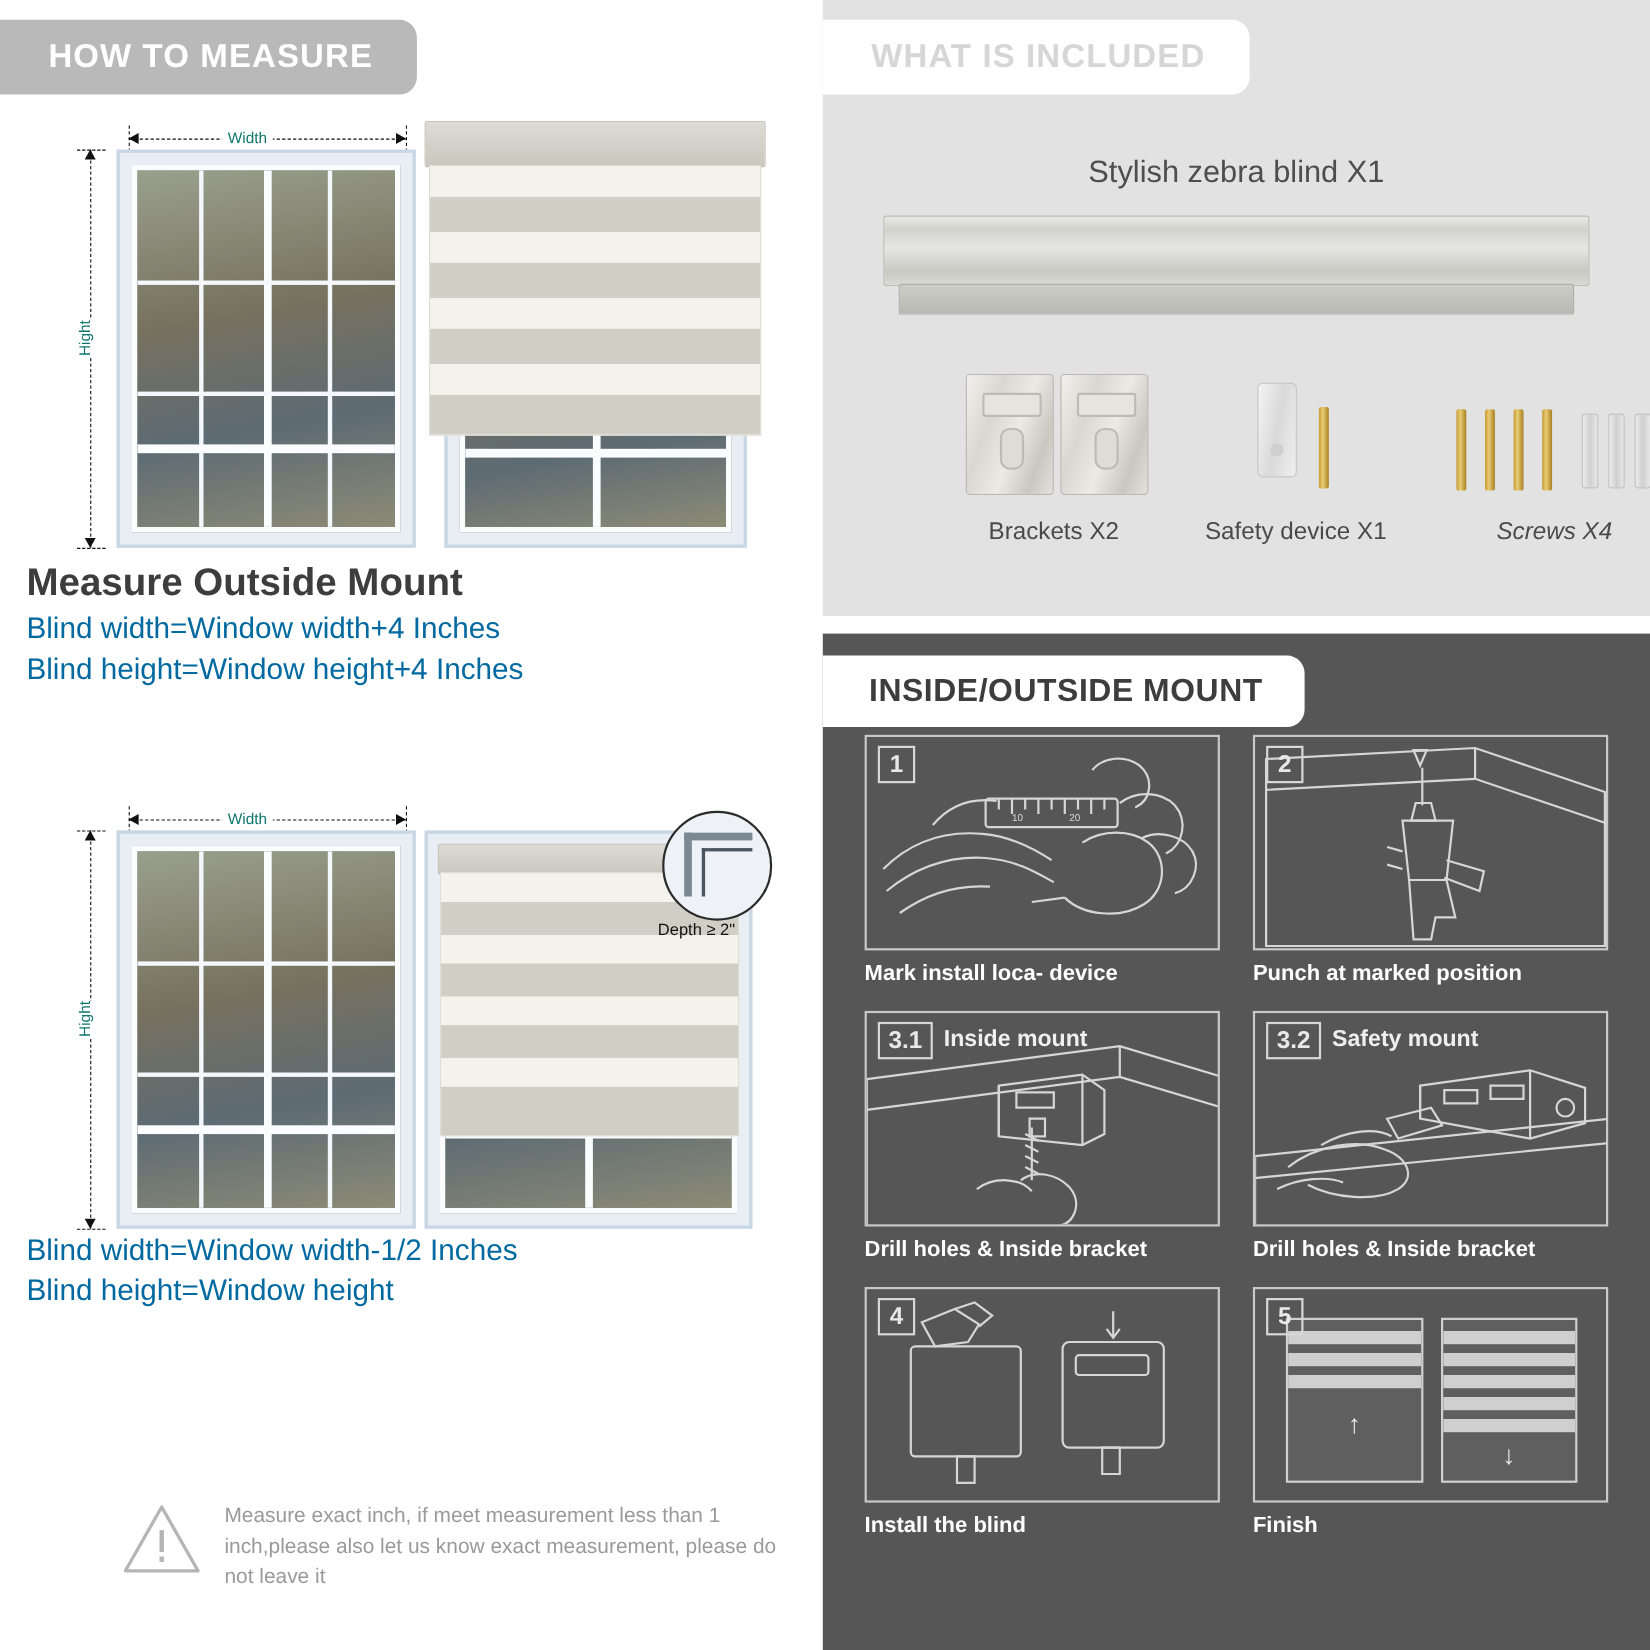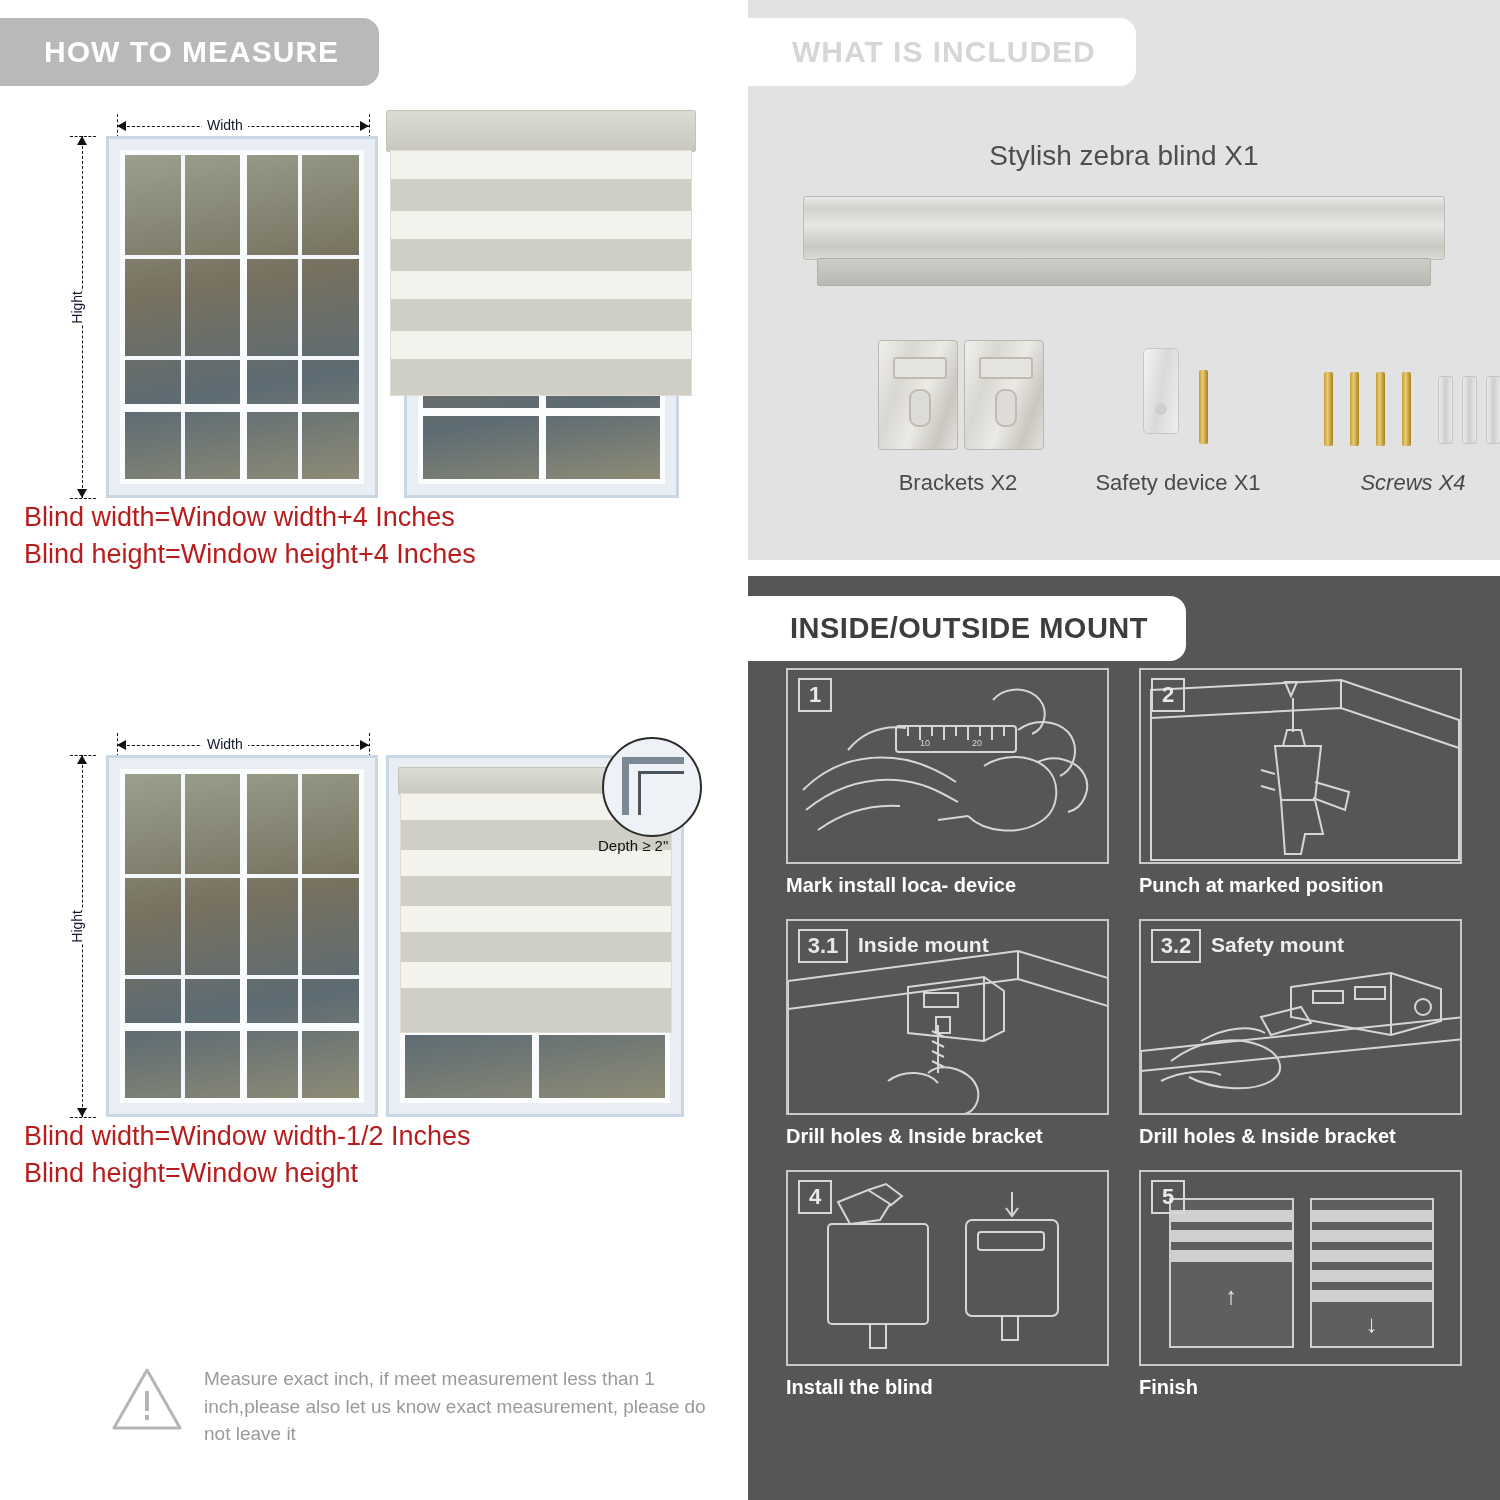--- a/index.html
+++ b/index.html
@@ -24,21 +24,21 @@
   .hdr-pill-left{position:absolute;left:0;top:18px;}
 
   
   .measure-block{position:absolute;left:0;width:742px;}
   .mb1{top:96px;}
   .mb2{top:715px;}
 
   .diagram{position:relative;width:700px;height:400px;margin-left:24px;}
   .dim-line-h{position:absolute;height:0;border-top:1px dashed #111;}
   .dim-line-v{position:absolute;width:0;border-left:1px dashed #111;}
-  .dim-label{position:absolute;font-size:14px;color:#0f172a;background:#fff;padding:0 5px;}
+  .dim-label{position:absolute;font-size:14px;color:#0f766e;background:#fff;padding:0 5px;}
   .arrow{position:absolute;width:0;height:0;}
   .arrow-l{border-top:5px solid transparent;border-bottom:5px solid transparent;border-right:9px solid #111;}
   .arrow-r{border-top:5px solid transparent;border-bottom:5px solid transparent;border-left:9px solid #111;}
   .arrow-u{border-left:5px solid transparent;border-right:5px solid transparent;border-bottom:9px solid #111;}
   .arrow-d{border-left:5px solid transparent;border-right:5px solid transparent;border-top:9px solid #111;}
 
   
   .window{
     position:absolute;
     background:#e9eef5;
@@ -54,21 +54,21 @@
   .grid-h{position:absolute;background:#f4f7fb;height:4px;}
 
   
   .blind-wrap{position:absolute;}
   .blind-head{position:absolute;background:linear-gradient(180deg,#dcdcd4,#c8c8bf);border:1px solid #c2c2b8;border-radius:2px;}
   .blind-body{position:absolute;overflow:hidden;background:#efeee8;border:1px solid #dedcd3;}
   .stripe{position:absolute;left:0;right:0;background:#cfcfc6;}
   .stripe.light{background:#f3f2ec;}
 
   .title{font-size:35px;font-weight:bold;color:#3d3d3d;margin:14px 0 6px 24px;}
-  .line{font-size:27px;color:#b91c1c;margin:6px 0 0 24px;}
+  .line{font-size:27px;color:#0369a1;margin:6px 0 0 24px;}
 
   .note{position:absolute;left:110px;top:1365px;width:600px;display:flex;gap:20px;align-items:flex-start;}
   .warn-svg{width:74px;height:68px;flex:0 0 74px;}
   .note-text{font-size:19px;line-height:1.45;color:#9a9a9a;}
 
   
   .depth-circle{position:absolute;border:2px solid #2b2b2b;border-radius:50%;background:#eef1f6;overflow:hidden;}
   .depth-label{position:absolute;font-size:15px;color:#111;}
 
   
@@ -178,20 +178,21 @@
             <div class="stripe light" style="top:60px;height:28px;"></div>
             <div class="stripe" style="top:88px;height:32px;"></div>
             <div class="stripe light" style="top:120px;height:28px;"></div>
             <div class="stripe" style="top:148px;height:32px;"></div>
             <div class="stripe light" style="top:180px;height:28px;"></div>
             <div class="stripe" style="top:208px;height:36px;"></div>
           </div>
         </div>
       </div>
 
+      <div class="title">Measure Outside Mount</div>
       <div class="line">Blind width=Window width+4 Inches</div>
       <div class="line">Blind height=Window height+4 Inches</div>
     </div>
 
     <div class="measure-block mb2">
       <div class="diagram">
 
         <div class="dim-line-h" style="left:93px;top:30px;width:252px;"></div>
         <div class="arrow arrow-l" style="left:93px;top:25px;"></div>
         <div class="arrow arrow-r" style="left:336px;top:25px;"></div>

